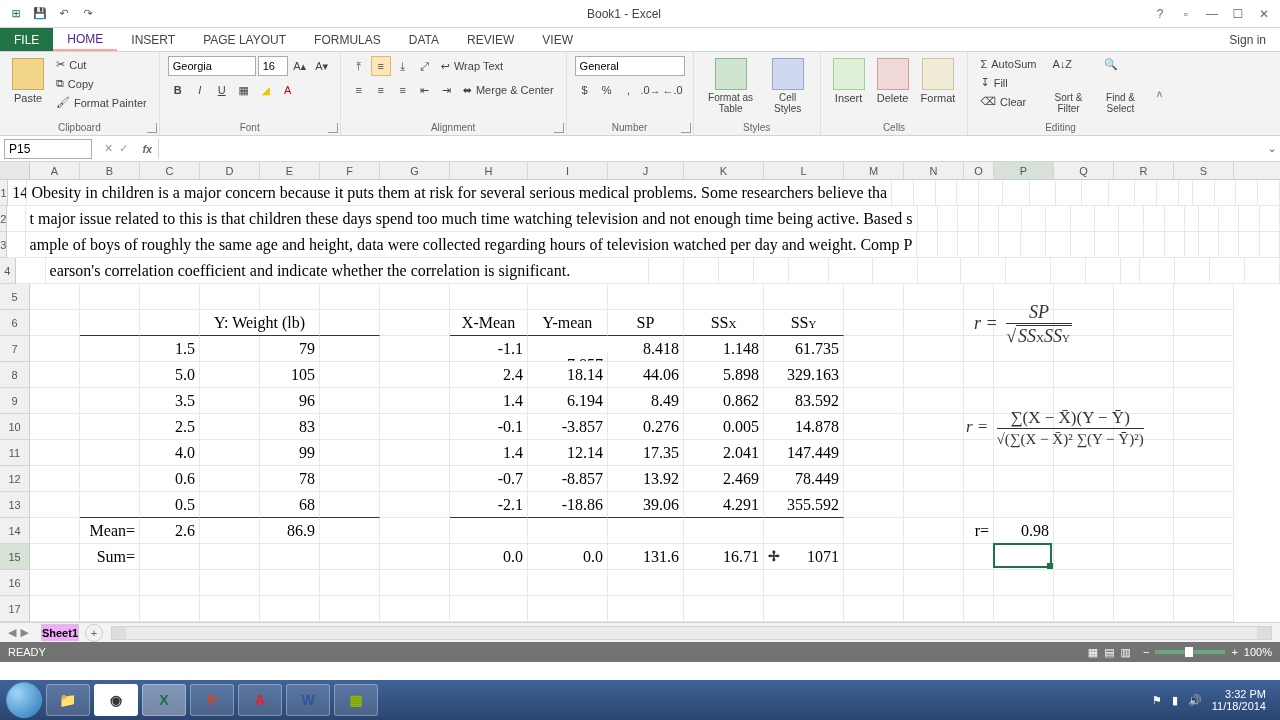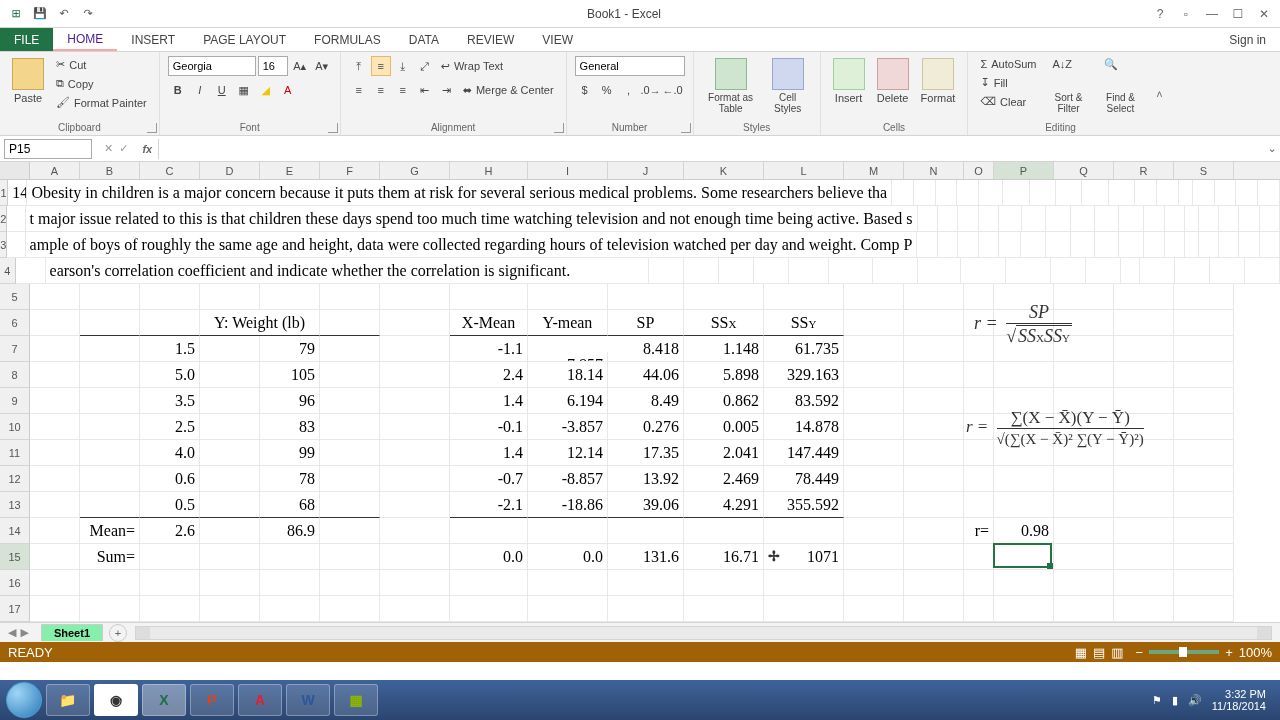--- a/index.html
+++ b/index.html
@@ -63,29 +63,29 @@
 
 .active-cell { position: absolute; border: 2px solid #217346; pointer-events: none; }
 .active-cell::after { content: ""; position: absolute; right: -3px; bottom: -3px; width: 6px; height: 6px; background: #217346; }
 
 
 .eqn { position: absolute; font-family: "Cambria Math", Georgia, serif; font-size: 18px; color: #333; }
 
 
 .sheet-tabs { height: 20px; border-top: 1px solid #d4d4d4; display: flex; align-items: center; font-size: 11px; background: #f3f3f3; }
 .sheet-tabs .nav { display: flex; gap: 4px; padding: 0 8px; color: #888; }
-.sheet-tab { padding: 2px 12px; background: #86efac; border: 1px solid #ccc; border-bottom: none; margin-left: 4px; font-weight: bold; }
+.sheet-tab { padding: 2px 0; background: #f0abfc; border: 1px solid #ccc; border-bottom: none; margin-left: 4px; font-weight: bold; }
 .sheet-add { margin-left: 6px; width: 18px; height: 18px; border: 1px solid #ccc; border-radius: 50%; text-align: center; line-height: 16px; color: #666; }
 .hscroll { flex: 1; margin: 0 8px; height: 14px; background: #eaeaea; position: relative; border: 1px solid #d4d4d4; }
 .hscroll::before, .hscroll::after { content: ""; position: absolute; top: 0; bottom: 0; width: 14px; background: #ddd; }
 .hscroll::before { left: 0; }
 .hscroll::after { right: 0; }
 
 
-.statusbar { height: 20px; background: #a16207; color: #fff; display: flex; align-items: center; font-size: 13px; padding: 0 8px; }
+.statusbar { height: 20px; background: #737373; color: #fff; display: flex; align-items: center; font-size: 11px; padding: 0 8px; }
 .statusbar .views { margin-left: auto; display: flex; gap: 6px; align-items: center; }
 .statusbar .zoom { margin-left: 12px; display: flex; align-items: center; gap: 6px; }
 .zoom-track { width: 70px; height: 4px; background: #6aa77f; position: relative; }
 .zoom-thumb { position: absolute; left: 30px; top: -3px; width: 8px; height: 10px; background: #fff; }
 
 
 .taskbar { position: absolute; bottom: 0; left: 0; right: 0; height: 40px; background: linear-gradient(#3f6399, #2b4570); display: flex; align-items: center; padding: 0 6px; gap: 4px; }
 .start-orb { width: 36px; height: 36px; border-radius: 50%; background: radial-gradient(circle at 30% 30%, #9ed6f7, #2a78b7); border: 1px solid #4b9fd6; }
 .task-icon { width: 44px; height: 32px; background: rgba(255,255,255,0.15); border: 1px solid rgba(255,255,255,0.3); border-radius: 3px; display: flex; align-items: center; justify-content: center; font-size: 14px; color: #fff; font-weight: bold; }
 .task-icon.active { background: rgba(255,255,255,0.35); }

